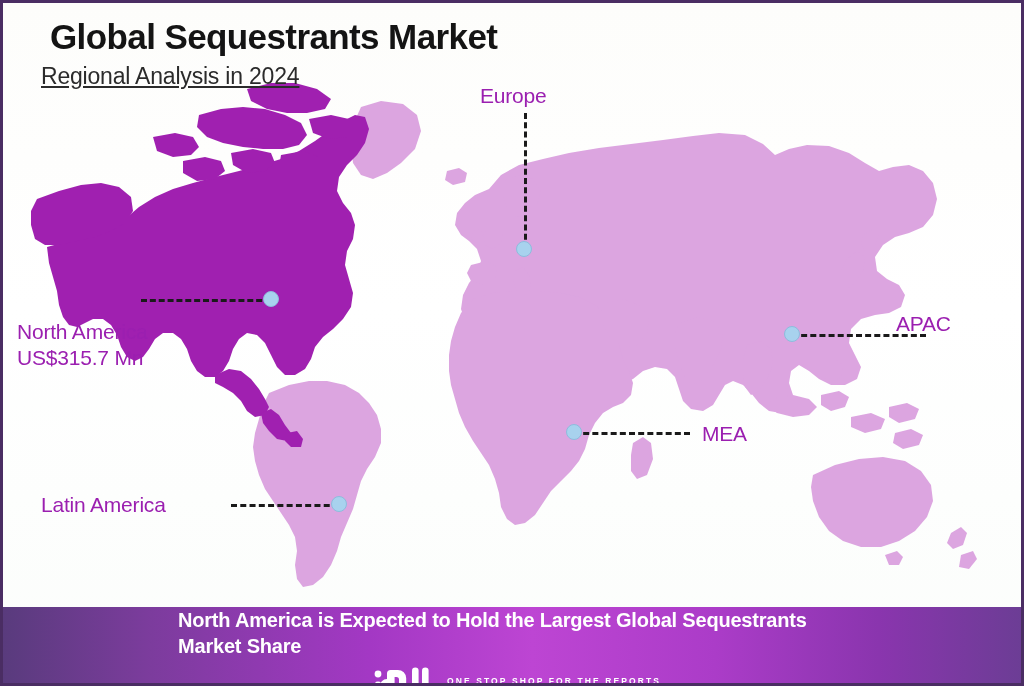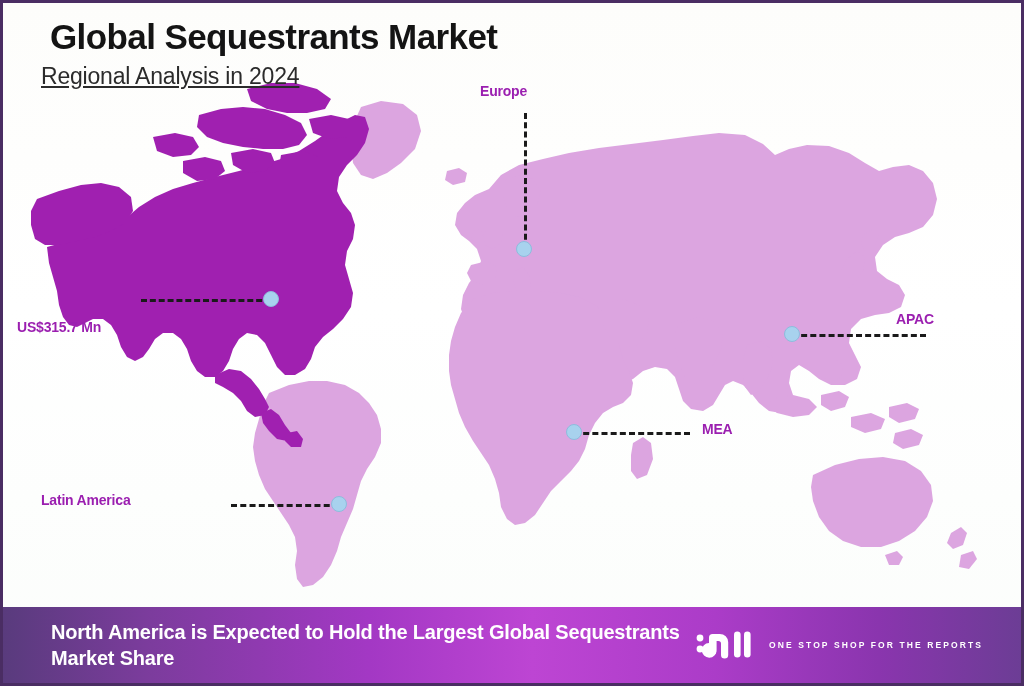--- a/index.html
+++ b/index.html
@@ -76,22 +76,22 @@
   }
   .connector.v {
     width: 0;
     border-left: 3px dashed #1a1a1a;
   }
 
   
   .region-label {
     position: absolute;
     color: #9B1FB0;
-    font-size: 14px;
-    font-weight: bold;
+    font-size: 21px;
+    font-weight: normal;
     line-height: 1.25;
     white-space: nowrap;
     z-index: 6;
     letter-spacing: -0.2px;
   }
   .region-label .val { display: block; }
 
   
   #footer {
     position: absolute;
@@ -101,20 +101,21 @@
     height: 76px;
     background: linear-gradient(90deg,
         #593b7d 0%, #7b3c9c 14%, #a338c4 36%,
         #bd45d3 52%, #ab3cc8 70%, #8a35ae 86%, #6c3d95 100%);
     display: flex;
     align-items: center;
     justify-content: space-between;
     padding: 0 26px 0 48px;
     box-sizing: border-box;
     z-index: 8;
+    flex-direction: column;
   }
   #footer-text {
     color: #ffffff;
     font-size: 20px;
     font-weight: bold;
     line-height: 1.32;
     letter-spacing: -0.2px;
     max-width: 690px;
   }
   #logo {
@@ -272,20 +273,21 @@
   <div class="connector h" style="left:571px; top:429px; width:116px;"></div>
   <div class="connector h" style="left:228px; top:501px; width:108px;"></div>
 
   <div class="marker" style="left:260px; top:288px;"></div>
   <div class="marker" style="left:513px; top:238px;"></div>
   <div class="marker" style="left:781px; top:323px;"></div>
   <div class="marker" style="left:563px; top:421px;"></div>
   <div class="marker" style="left:328px; top:493px;"></div>
 
   <div class="region-label" style="left:14px; top:316px;">
+    <span>North America</span>
     <span class="val">US$315.7 Mn</span>
   </div>
 
   <div class="region-label" style="left:477px; top:80px;">
     <span>Europe</span>
   </div>
 
   <div class="region-label" style="left:893px; top:308px;">
     <span>APAC</span>
   </div>

